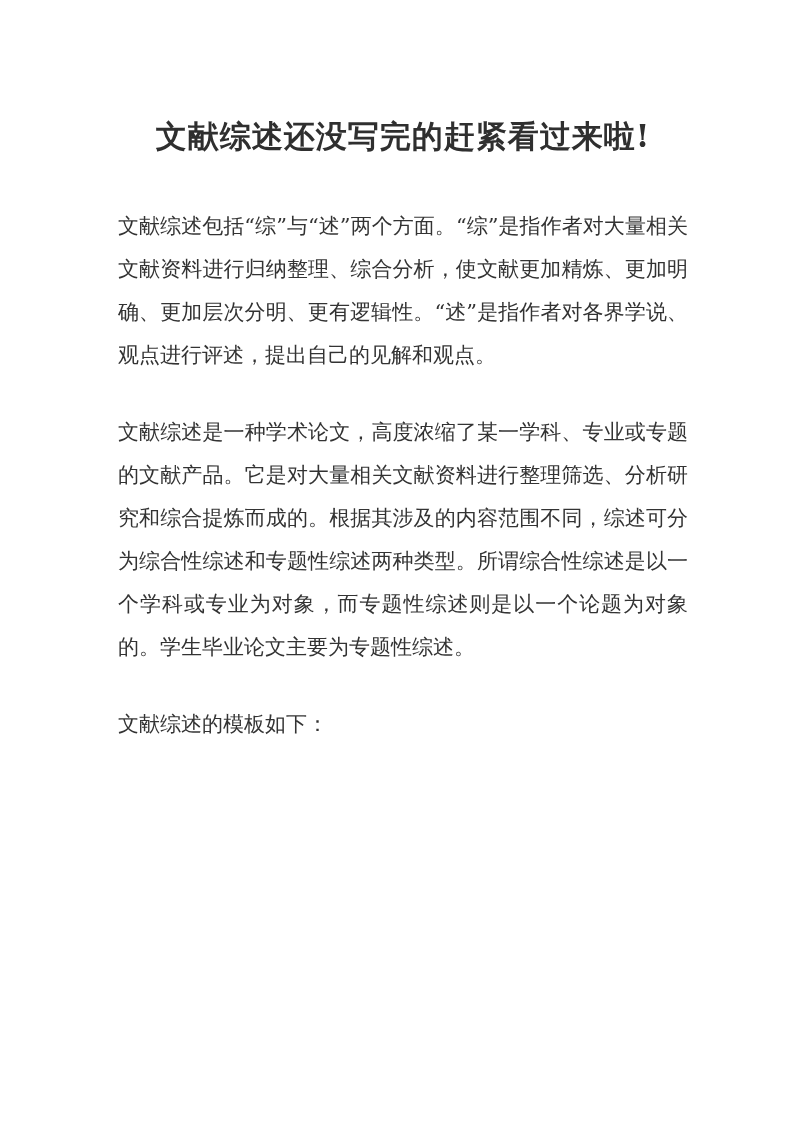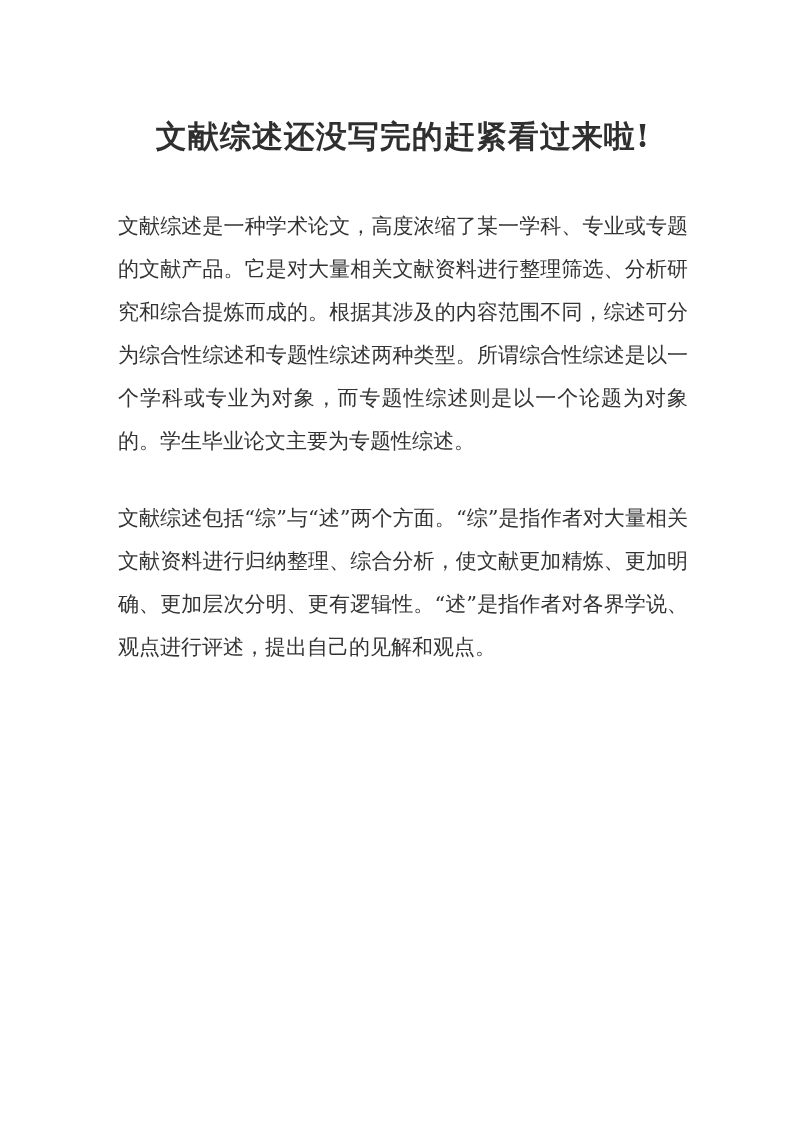--- a/index.html
+++ b/index.html
@@ -43,18 +43,19 @@
   .doc-paragraph:last-child {
     margin-bottom: 0;
   }
 </style>
 </head>
 <body>
 
 <div class="page">
   <h1 class="doc-title">文献综述还没写完的赶紧看过来啦!</h1>
 
+  <p class="doc-paragraph">文献综述包括“综”与“述”两个方面。“综”是指作者对大量相关文献资料进行归纳整理、综合分析，使文献更加精炼、更加明确、更加层次分明、更有逻辑性。“述”是指作者对各界学说、观点进行评述，提出自己的见解和观点。</p>
+
   <p class="doc-paragraph">文献综述是一种学术论文，高度浓缩了某一学科、专业或专题的文献产品。它是对大量相关文献资料进行整理筛选、分析研究和综合提炼而成的。根据其涉及的内容范围不同，综述可分为综合性综述和专题性综述两种类型。所谓综合性综述是以一个学科或专业为对象，而专题性综述则是以一个论题为对象的。学生毕业论文主要为专题性综述。</p>
 
-  <p class="doc-paragraph">文献综述包括“综”与“述”两个方面。“综”是指作者对大量相关文献资料进行归纳整理、综合分析，使文献更加精炼、更加明确、更加层次分明、更有逻辑性。“述”是指作者对各界学说、观点进行评述，提出自己的见解和观点。</p>
 
-
+  <p class="doc-paragraph">文献综述的模板如下：</p>
 </div>
 
 </body></html>

